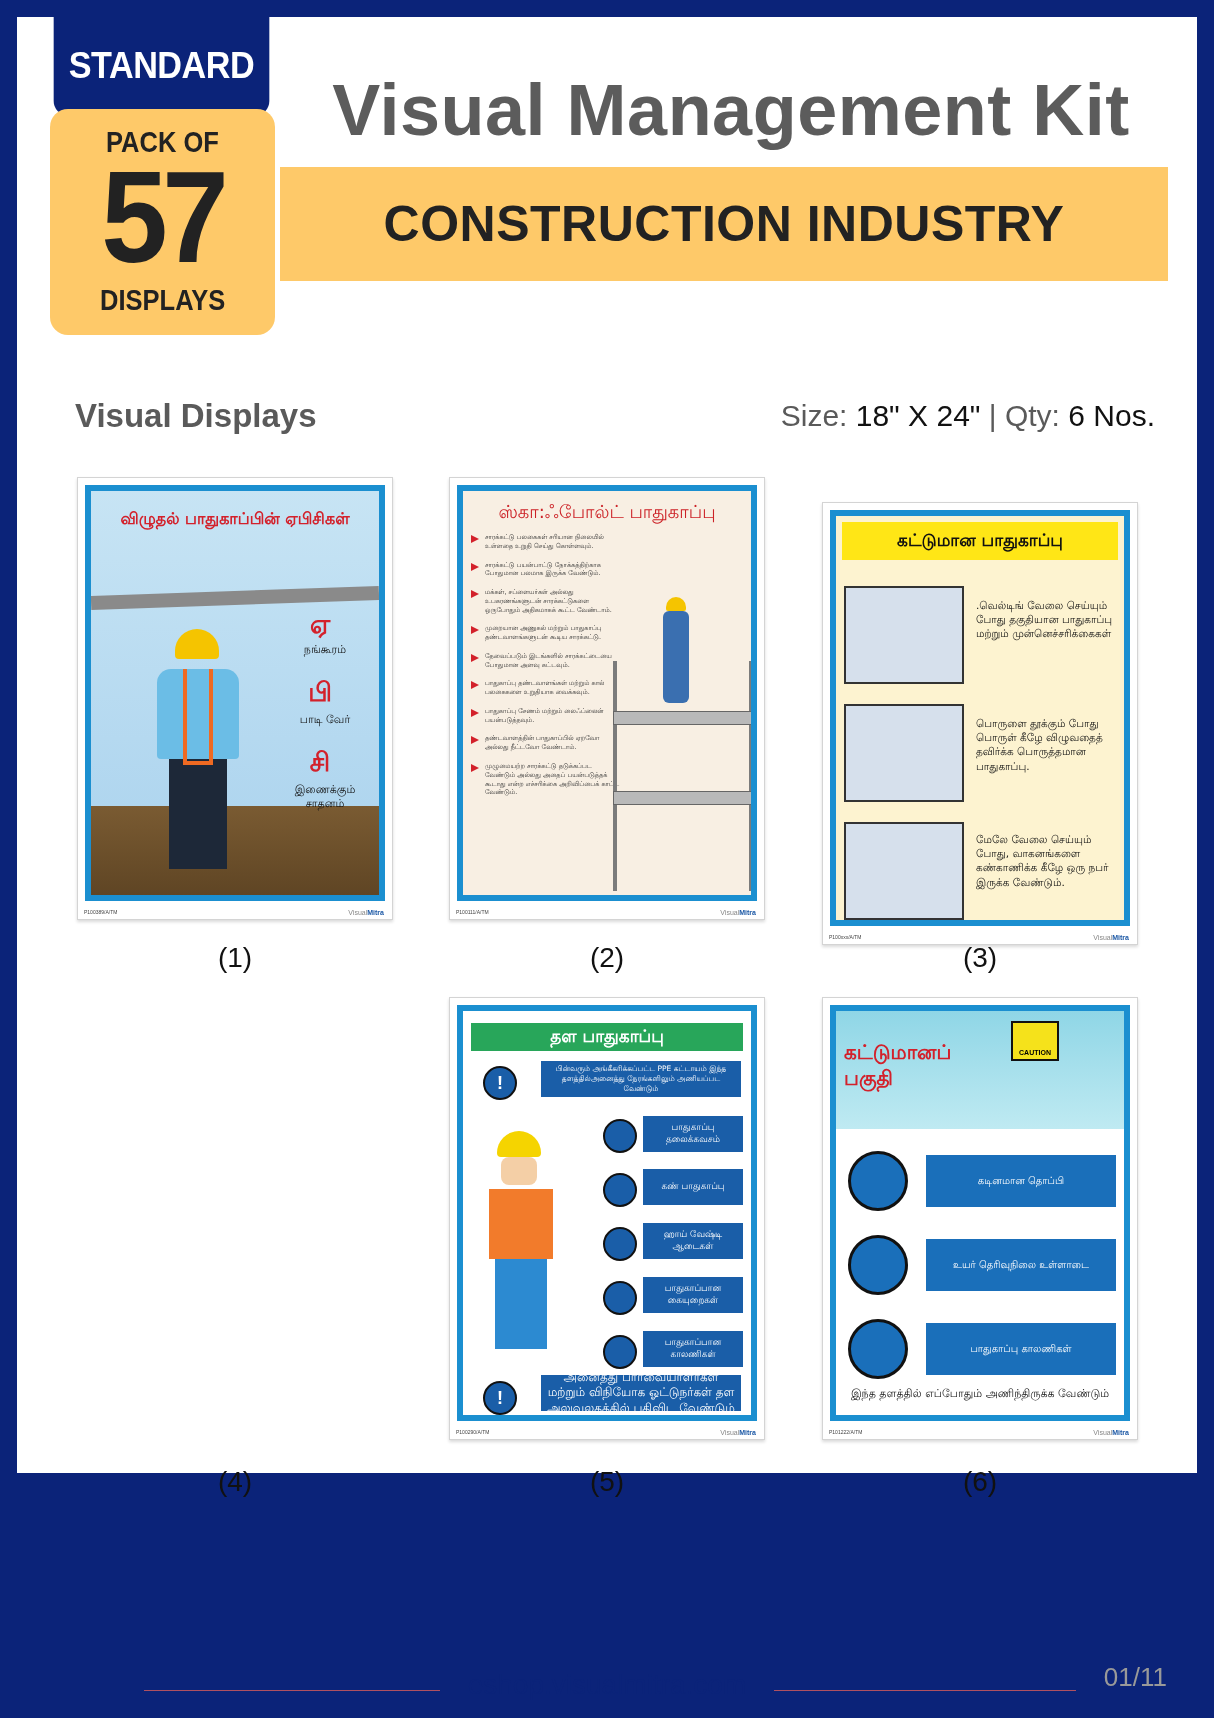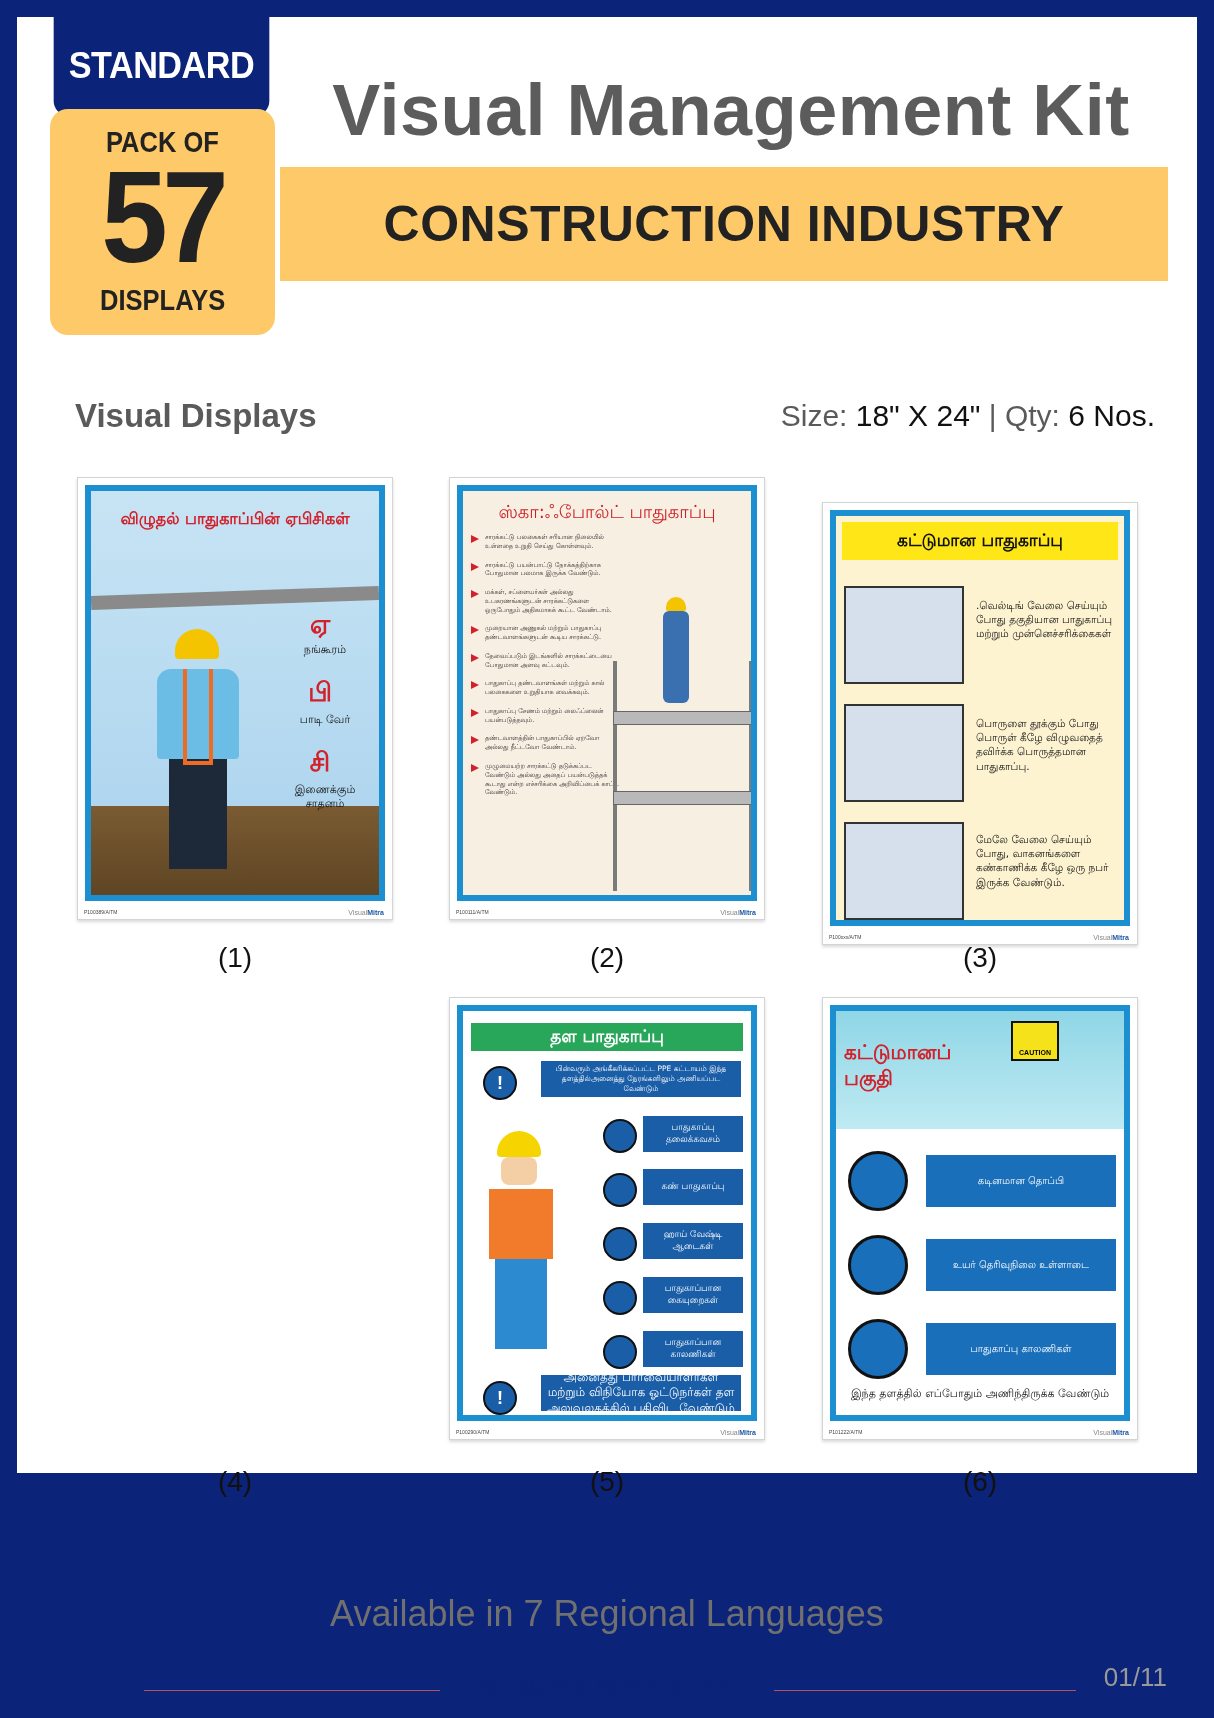--- a/index.html
+++ b/index.html
@@ -248,18 +248,17 @@
       <div class="box ta" style="top:228px;">உயர் தெரிவுநிலை உள்ளாடை</div>
       <div class="circ" style="top:308px;"></div>
       <div class="box ta" style="top:312px;">பாதுகாப்பு காலணிகள்</div>
       <div class="foot ta">இந்த தளத்தில் எப்போதும் அணிந்திருக்க வேண்டும்</div>
     </div>
     <div class="code">P101222/A/TM</div>
     <div class="brand"><span>Visual</span><b>Mitra</b></div>
   </div>
   <div class="caption" style="left:805px; top:1449px;">(6)</div>
 
-  <div class="avail">Available in 7 Regional Languages</div>
   <div class="foot-line" style="left:127px; width:296px;"></div>
   <div class="eshop">eshop.visualmitra.com</div>
   <div class="foot-line" style="left:757px; width:302px;"></div>
   <div class="page-num">01/11</div>
 </div>
 
 </body></html>

